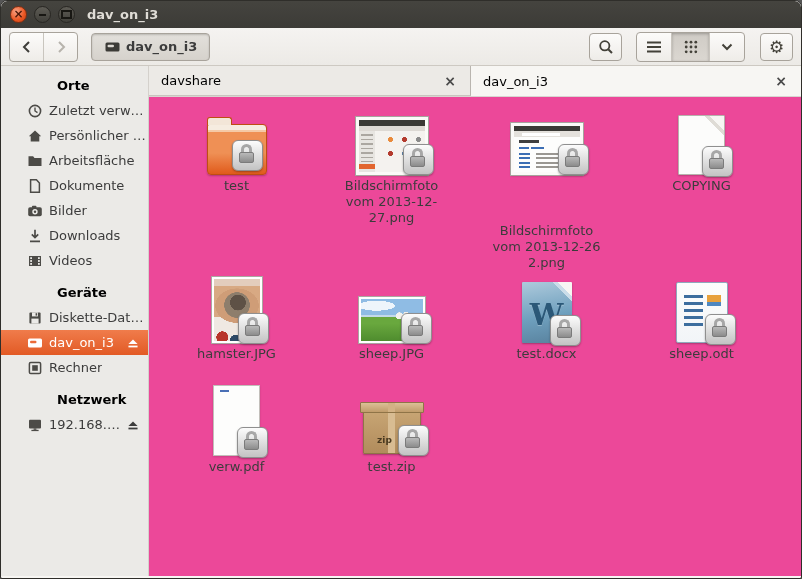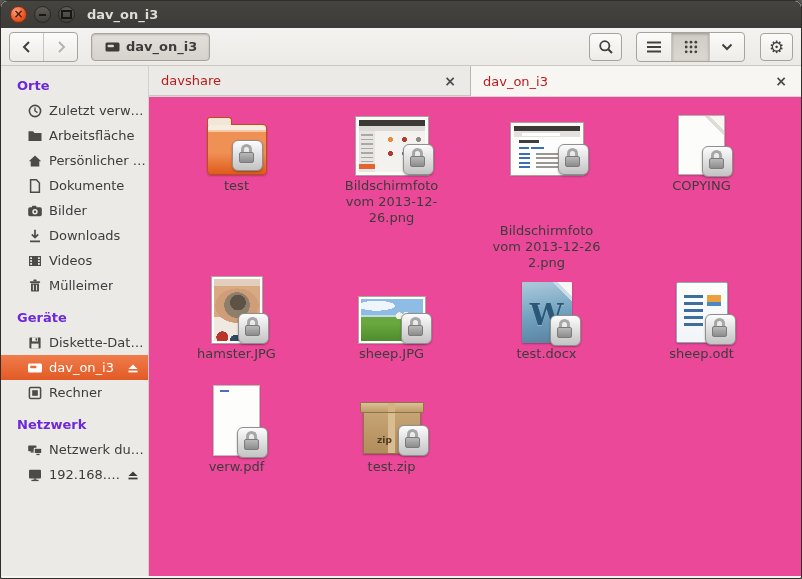--- a/index.html
+++ b/index.html
@@ -40,37 +40,37 @@
     overflow:hidden;height:28px;background:linear-gradient(#FCFBFA,#EEECE8);}
   .viewseg{width:34px;display:flex;align-items:center;justify-content:center;}
   .viewseg + .viewseg{border-left:1px solid #C9C5BE;}
   .viewseg.pressed{background:linear-gradient(#CFCBC5,#DBD7D1);
     box-shadow:inset 0 1px 3px rgba(0,0,0,.25);width:37px;}
   .gearbtn{margin-left:15px;margin-right:8px;font-size:17px;color:#434139;}
   
   .content{position:absolute;left:0;top:65px;right:0;bottom:2px;display:flex;}
   .sidebar{width:148px;flex:0 0 148px;background:#EBEAE7;border-right:1px solid #D4D1CC;
     box-sizing:border-box;padding-top:8px;overflow:hidden;}
-  .sheader{font-weight:bold;padding:4px 0 5px 16px;color:#6d28d9;}
+  .sheader{font-weight:bold;padding:4px 0 5px 16px;color:#000000;margin-left:40px;}
   .srow{height:25px;display:flex;align-items:center;padding-left:26px;color:#3C3C3C;
     --row-bg:#EBEAE7;}
   .srow .sicon{width:16px;height:16px;margin-right:6px;color:#4C4B47;flex:0 0 auto;}
   .srow .slabel{white-space:nowrap;overflow:hidden;}
   .srow.selected{background:linear-gradient(#F07C4B,#E25A25);color:#FFFFFF;--row-bg:#EB6B38;}
   .srow.selected .sicon{color:#FFFFFF;}
   .eject{margin-left:auto;margin-right:8px;width:14px;height:14px;color:inherit;}
   .sicon svg,.eject svg{display:block;width:100%;height:100%;}
   
   .main{flex:1;display:flex;flex-direction:column;min-width:0;}
   .tabbar{height:30px;display:flex;background:#E6E3DF;border-bottom:1px solid #D8D5D0;flex:0 0 30px;}
   .tab{display:flex;align-items:center;padding:0 12px;box-sizing:border-box;
     border-right:1px solid #B9B5AF;background:#ECEAE6;border-bottom:1px solid #C9C5BF;}
   .tab.t0{width:322px;}
   .tab.t1{flex:1;background:#F7F6F3;border-bottom:none;border-right:none;}
-  .tab-label{flex:1;color:#b91c1c;}
+  .tab-label{flex:1;color:#000000;}
   .tab-close{color:#4A4A4A;font-weight:bold;font-size:14px;padding:0 2px;line-height:1;}
   
   .files{flex:1;background:#ec4899;display:grid;grid-template-columns:repeat(4,155px);
     padding:6px 0 0 10px;align-content:start;}
   .file{min-height:113px;display:flex;flex-direction:column;align-items:center;}
   .iconwrap{height:72px;display:flex;align-items:flex-end;justify-content:center;}
   .ic{position:relative;box-sizing:border-box;}
   .flabel{margin-top:3px;text-align:center;line-height:16px;max-width:144px;
     overflow-wrap:break-word;color:#3C3C3C;}
   .flabel.nw1{max-width:120px;}
@@ -264,32 +264,32 @@
             <svg viewBox="0 0 16 16">
               <circle cx="8" cy="8" r="5.6" fill="none" stroke="currentColor" stroke-width="1.6"></circle>
               <path d="M8 4.6V8l2.5 1.7" fill="none" stroke="currentColor" stroke-width="1.4"></path>
             </svg>
           </span>
         <span class="slabel">Zuletzt verw…</span>
       </div>
       <div class="srow">
         <span class="sicon">
             <svg viewBox="0 0 16 16">
+              <path d="M1.8 8.2 8 2.4l6.2 5.8h-1.9v5.4H3.7V8.2z" fill="currentColor"></path>
+            </svg>
+          </span>
+        <span class="slabel">Persönlicher …</span>
+      </div>
+      <div class="srow">
+        <span class="sicon">
+            <svg viewBox="0 0 16 16">
               <path d="M1.5 3.2h4.6l1.4 1.9h7v8H1.5z" fill="currentColor"></path>
             </svg>
           </span>
         <span class="slabel">Arbeitsfläche</span>
-      </div>
-      <div class="srow">
-        <span class="sicon">
-            <svg viewBox="0 0 16 16">
-              <path d="M1.8 8.2 8 2.4l6.2 5.8h-1.9v5.4H3.7V8.2z" fill="currentColor"></path>
-            </svg>
-          </span>
-        <span class="slabel">Persönlicher …</span>
       </div>
       <div class="srow">
         <span class="sicon">
             <svg viewBox="0 0 16 16">
               <path d="M3.6 1.8h5.8l3 3.2v9.2H3.6z" fill="none" stroke="currentColor" stroke-width="1.5"></path>
             </svg>
           </span>
         <span class="slabel">Dokumente</span>
       </div>
       <div class="srow">
@@ -321,34 +321,20 @@
                 <rect x="3.2" y="7.1" width="1.8" height="1.8"></rect>
                 <rect x="3.2" y="10" width="1.8" height="1.8"></rect>
                 <rect x="11" y="4.2" width="1.8" height="1.8"></rect>
                 <rect x="11" y="7.1" width="1.8" height="1.8"></rect>
                 <rect x="11" y="10" width="1.8" height="1.8"></rect>
               </g>
             </svg>
           </span>
         <span class="slabel">Videos</span>
       </div>
-      <div class="srow">
-        <span class="sicon">
-            <svg viewBox="0 0 16 16">
-              <rect x="6.3" y="1.6" width="3.4" height="1.6" rx="0.8" fill="currentColor"></rect>
-              <rect x="2.8" y="3.2" width="10.4" height="1.7" rx="0.85" fill="currentColor"></rect>
-              <path d="M4 5.6h8v6.8a1.2 1.2 0 0 1-1.2 1.2H5.2A1.2 1.2 0 0 1 4 12.4z" fill="currentColor"></path>
-              <g stroke="var(--row-bg,#EBEAE7)" stroke-width="1">
-                <line x1="6.4" y1="6.8" x2="6.4" y2="12.3"></line>
-                <line x1="9.6" y1="6.8" x2="9.6" y2="12.3"></line>
-              </g>
-            </svg>
-          </span>
-        <span class="slabel">Mülleimer</span>
-      </div>
 
       <div class="sheader" style="padding-top:12px;">Geräte</div>
 
       <div class="srow">
         <span class="sicon">
             <svg viewBox="0 0 16 16">
               <rect x="2.4" y="2.4" width="11.2" height="11.2" rx="1" fill="currentColor"></rect>
               <rect x="5" y="2.4" width="6" height="4" fill="var(--row-bg,#EBEAE7)"></rect>
               <rect x="8.6" y="3.2" width="1.6" height="2.4" fill="currentColor"></rect>
               <rect x="4.4" y="8.6" width="7.2" height="5" fill="var(--row-bg,#EBEAE7)"></rect>
@@ -376,31 +362,20 @@
             <svg viewBox="0 0 16 16">
               <rect x="2.4" y="2.4" width="11.2" height="11.2" rx="1.4" fill="none" stroke="currentColor" stroke-width="1.5"></rect>
               <rect x="5.2" y="5.2" width="5.6" height="5.6" fill="currentColor"></rect>
             </svg>
           </span>
         <span class="slabel">Rechner</span>
       </div>
 
       <div class="sheader" style="padding-top:12px;">Netzwerk</div>
 
-      <div class="srow">
-        <span class="sicon">
-            <svg viewBox="0 0 16 16">
-              <rect x="1.2" y="3.4" width="8.2" height="5.8" rx="0.8" fill="currentColor"></rect>
-              <rect x="3.6" y="9.2" width="3.4" height="1.4" fill="currentColor"></rect>
-              <rect x="7.2" y="6.2" width="7.6" height="5.4" rx="0.8" fill="currentColor" stroke="var(--row-bg,#EBEAE7)" stroke-width="1.1"></rect>
-              <rect x="9.4" y="11.8" width="3.2" height="1.3" fill="currentColor"></rect>
-            </svg>
-          </span>
-        <span class="slabel">Netzwerk du…</span>
-      </div>
       <div class="srow">
         <span class="sicon">
             <svg viewBox="0 0 16 16">
               <rect x="2" y="2.8" width="12" height="8.6" rx="1" fill="currentColor"></rect>
               <rect x="6.6" y="11.4" width="2.8" height="1.4" fill="currentColor"></rect>
               <rect x="4.4" y="12.8" width="7.2" height="1.3" fill="currentColor"></rect>
             </svg>
           </span>
         <span class="slabel">192.168.…</span>
         <span class="eject">
@@ -434,21 +409,21 @@
             </div>
           <div class="flabel">test</div>
         </div>
 
         <div class="file">
           <div class="iconwrap">
               <div class="ic ic-shot1">
                 <span class="emblem"></span>
               </div>
             </div>
-          <div class="flabel nw1">Bildschirmfoto vom 2013-12-26.png</div>
+          <div class="flabel nw1">Bildschirmfoto vom 2013-12-27.png</div>
         </div>
 
         <div class="file">
           <div class="iconwrap">
               <div class="ic ic-shot2">
                 <span class="emblem"></span>
               </div>
             </div>
           <div class="flabel nw2">Bildschirmfoto vom 2013-12-26 2.png</div>
         </div>

